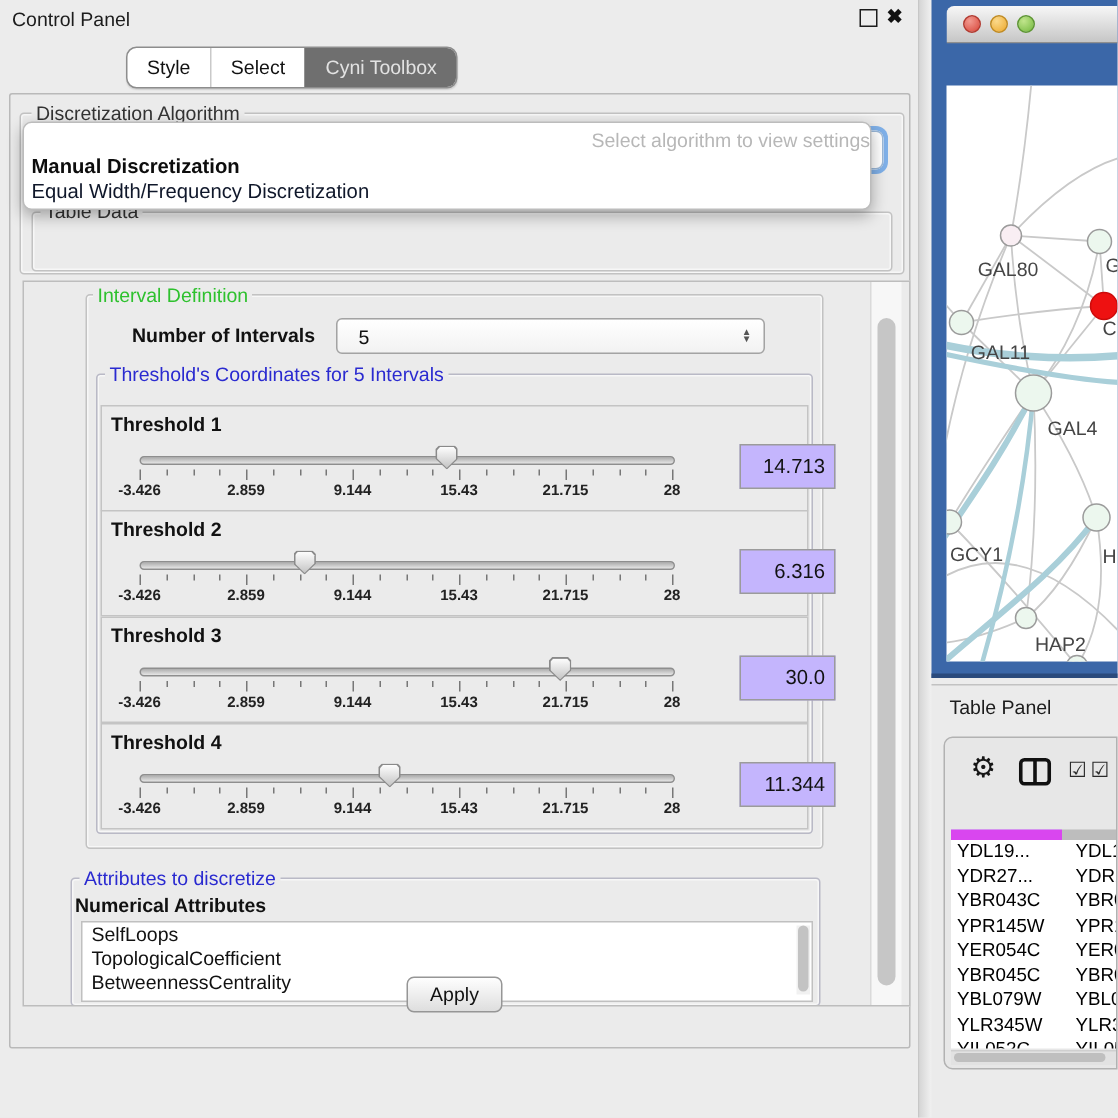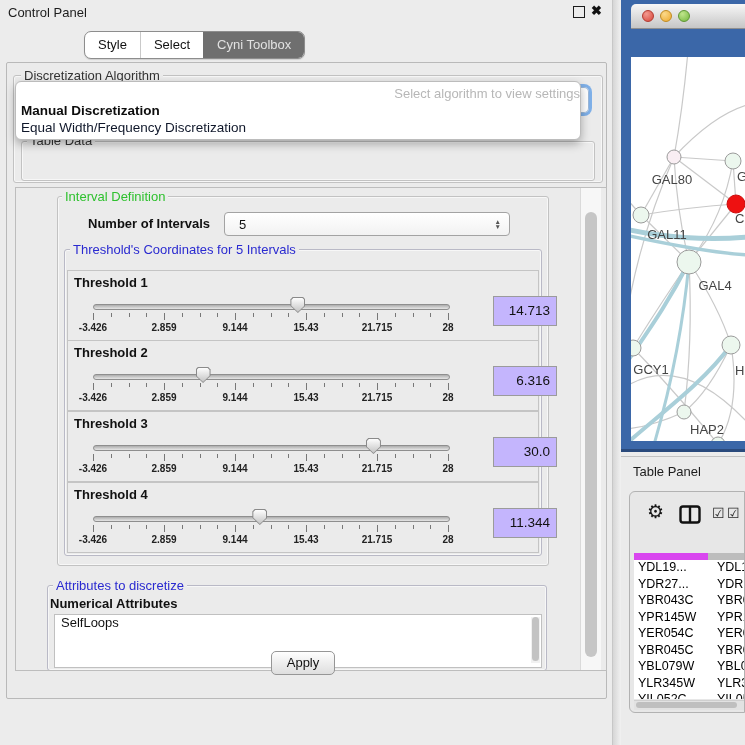--- a/index.html
+++ b/index.html
@@ -293,20 +293,22 @@
             </div>
             <div class="th-value">11.344</div>
           </div>
         </div>
 
       <div class="group" style="left:31px;top:397px;width:498px;height:84px;border-color:#b9b9c6;"></div>
       <div class="group-title gt-blue" style="left:37px;top:390px;">Attributes to discretize</div>
       <div class="bold-label" style="left:34px;top:408px;">Numerical Attributes</div>
       <div id="attr-list">
         <div class="item">SelfLoops</div>
+        <div class="item">TopologicalCoefficient</div>
+        <div class="item">BetweennessCentrality</div>
         <div id="attr-vscroll">
             <div class="thumb"></div>
           </div>
       </div>
 
       <div id="vscroll">
           <div class="thumb"></div>
         </div>
     </div>
 

